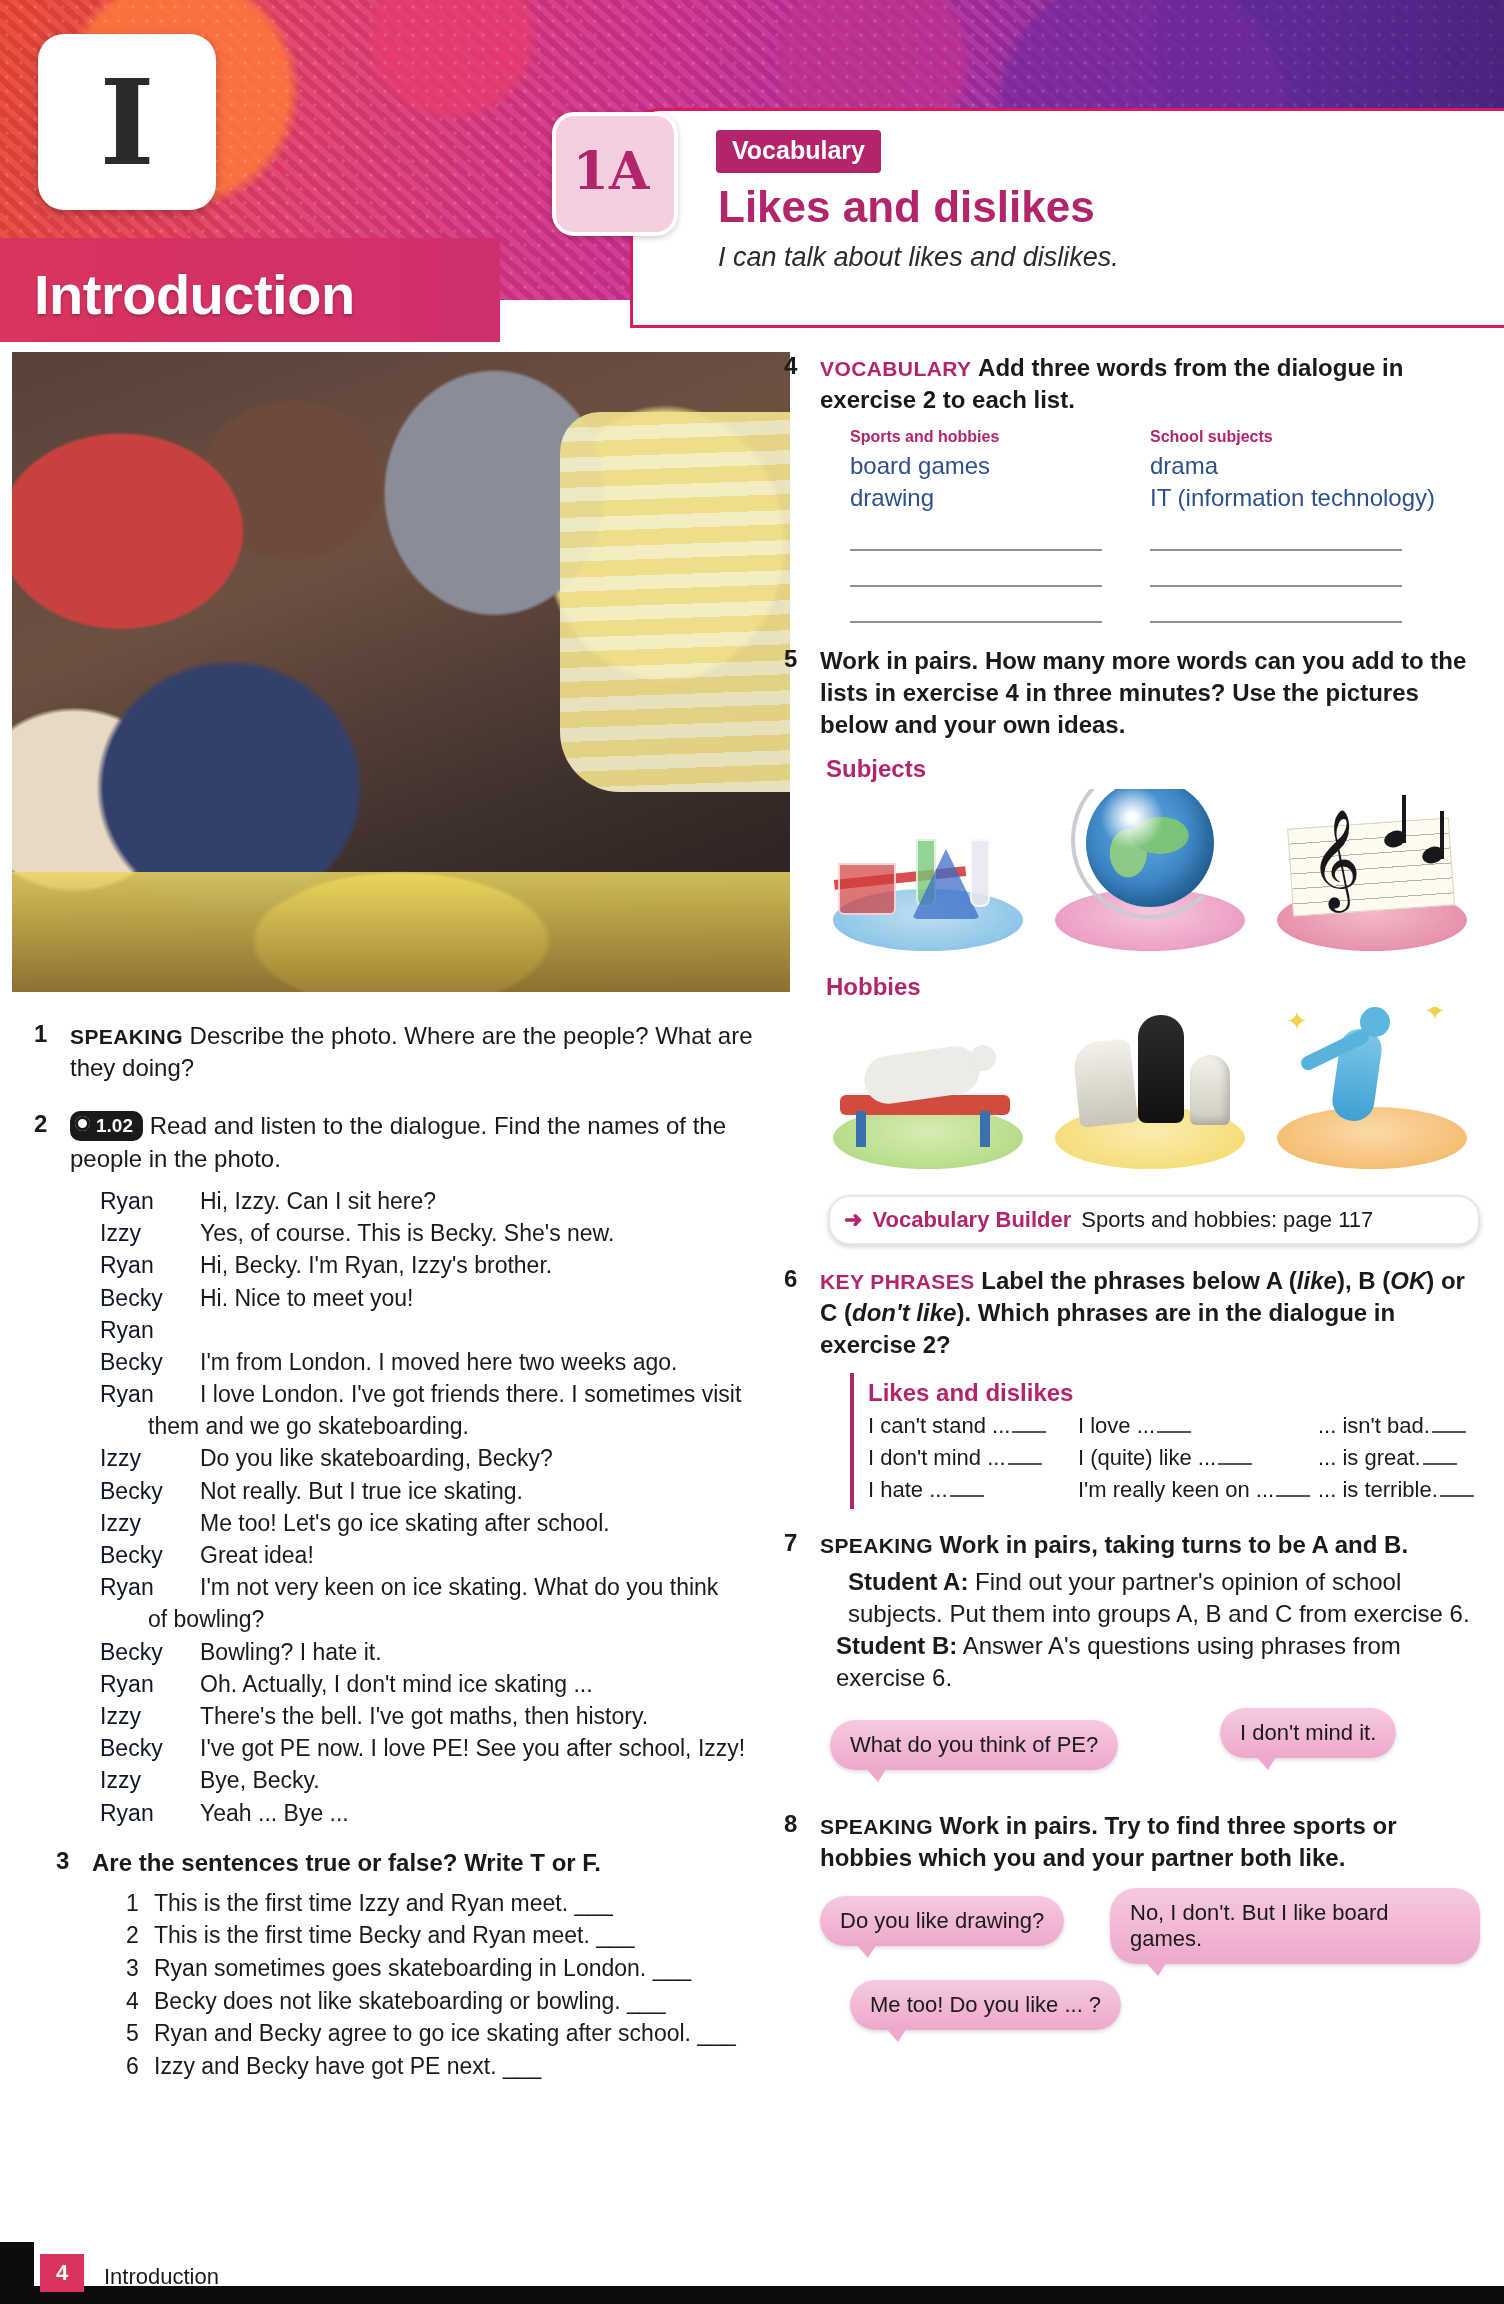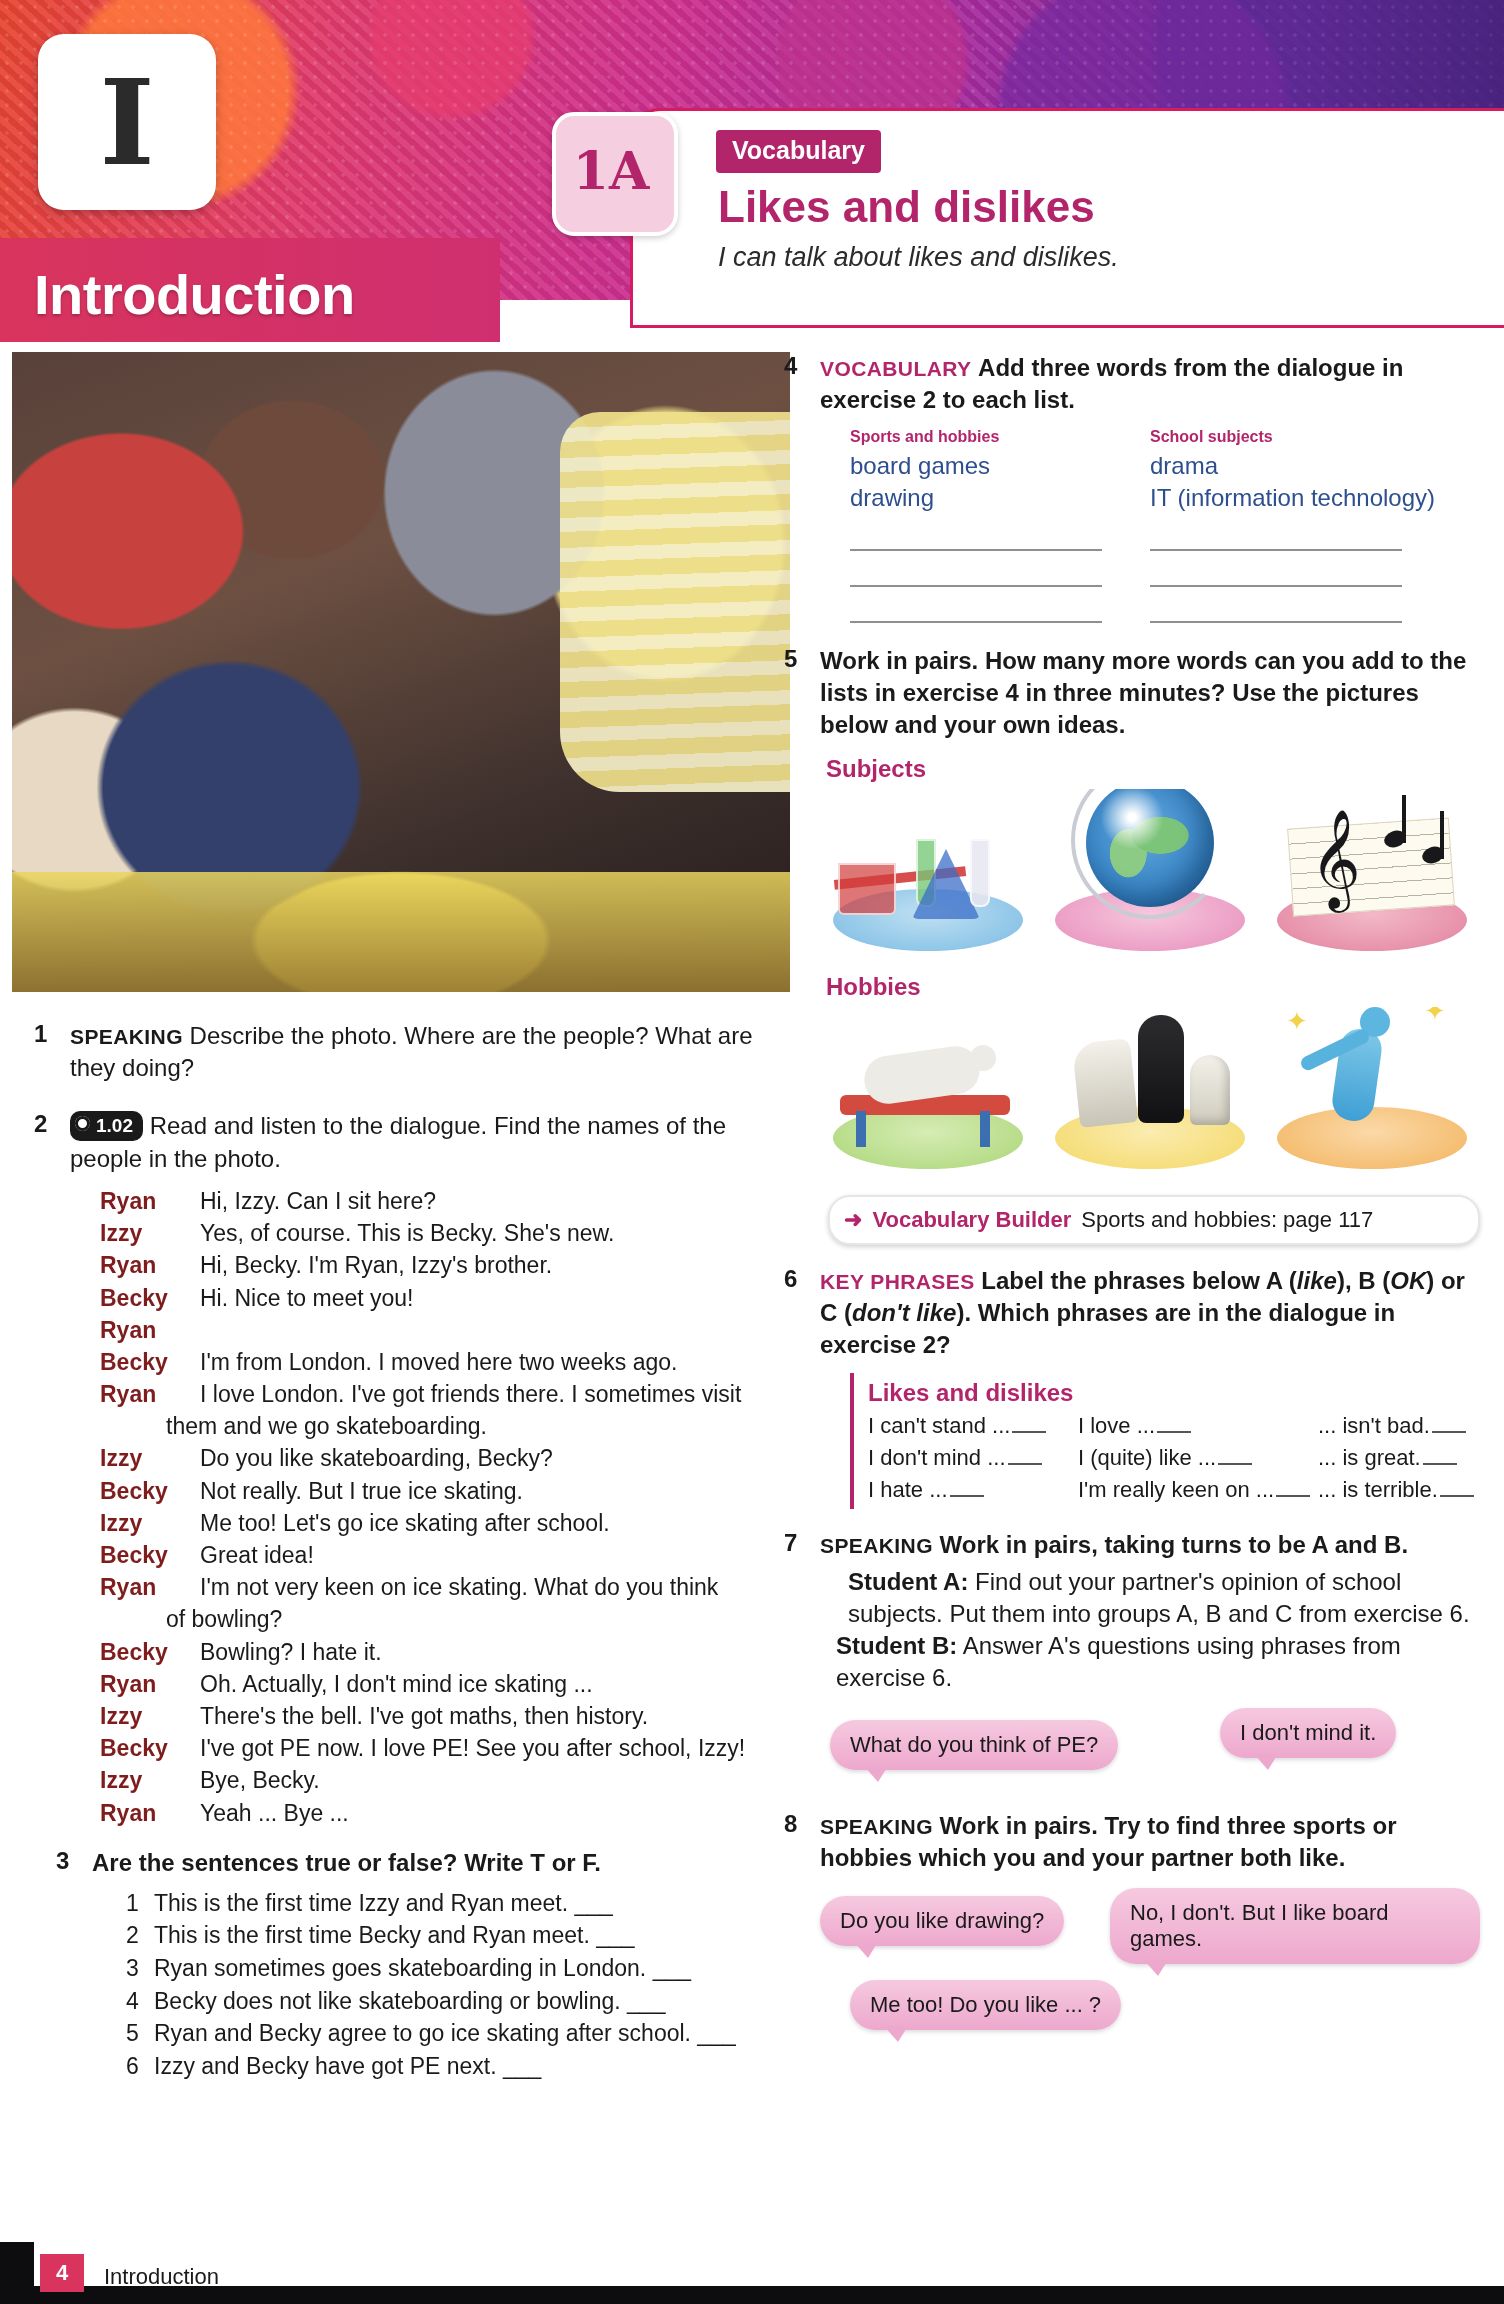--- a/index.html
+++ b/index.html
@@ -242,25 +242,25 @@
     margin-left: 30px;
   }
   .dline {
     display: flex;
     font-size: 23px;
     line-height: 1.40;
   }
   .dspk {
     width: 100px;
     flex: 0 0 100px;
-    font-weight: bold;
-    color: #7f1d1d;
+    font-weight: normal;
+    color: #0f172a;
   }
   .dtxt { flex: 1; }
-  .dcont { margin-left: 66px; }
+  .dcont { margin-left: 48px; }
 
   
   .sublist {
     margin-top: 8px;
     margin-left: 34px;
   }
   .subitem {
     display: flex;
     font-size: 23px;
     line-height: 1.42;

